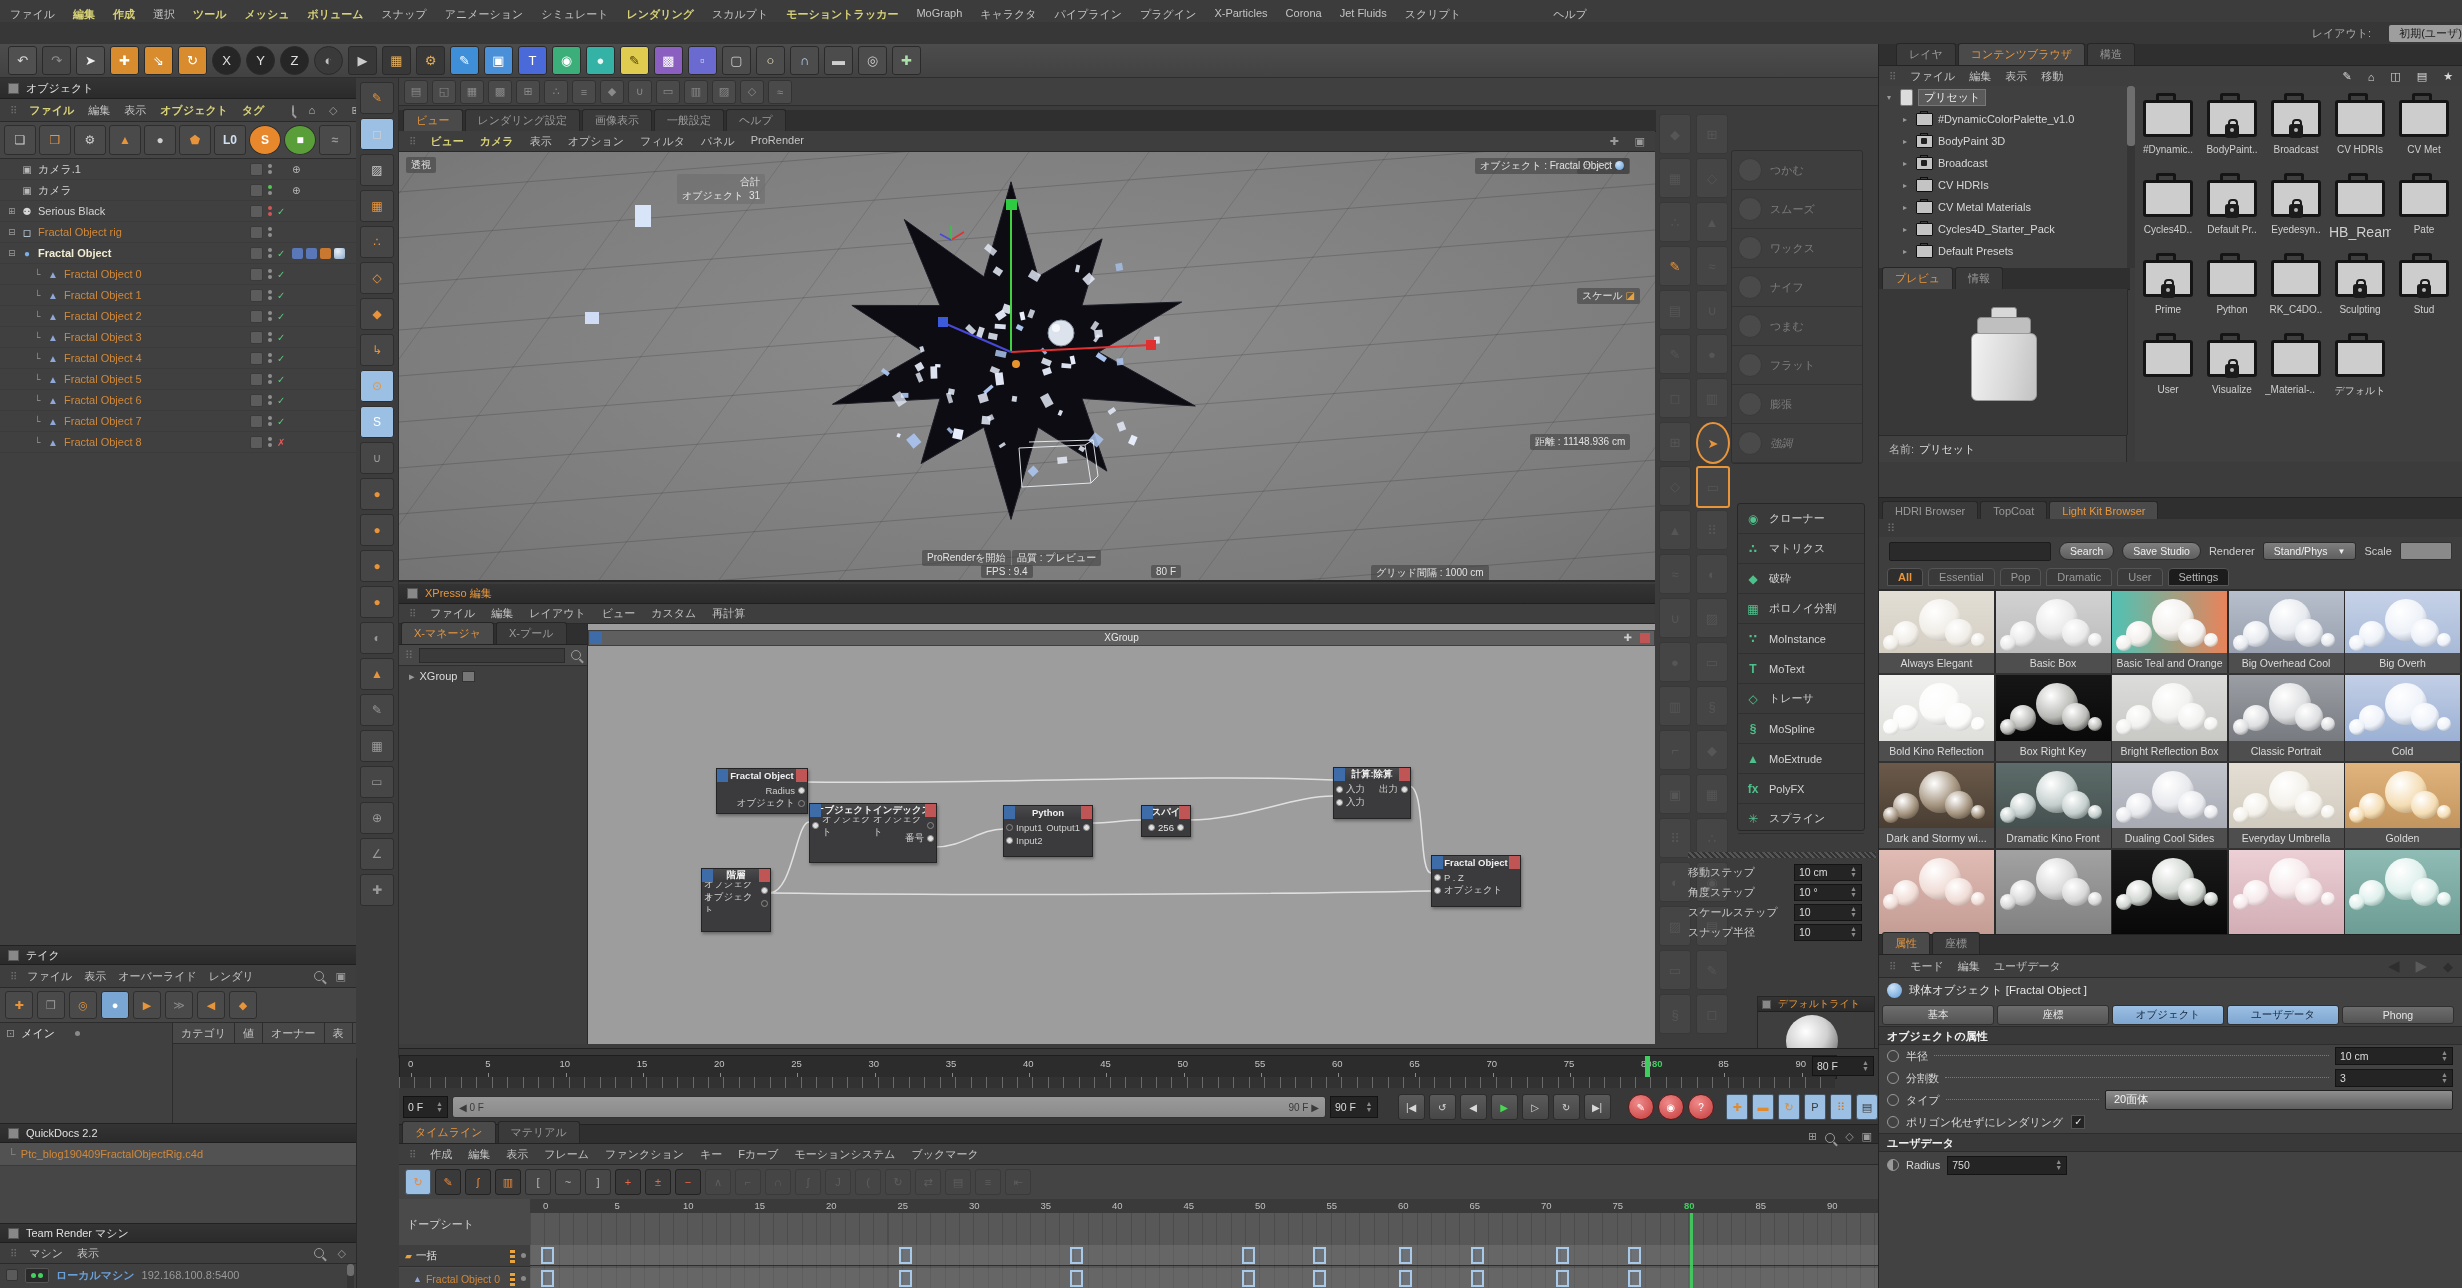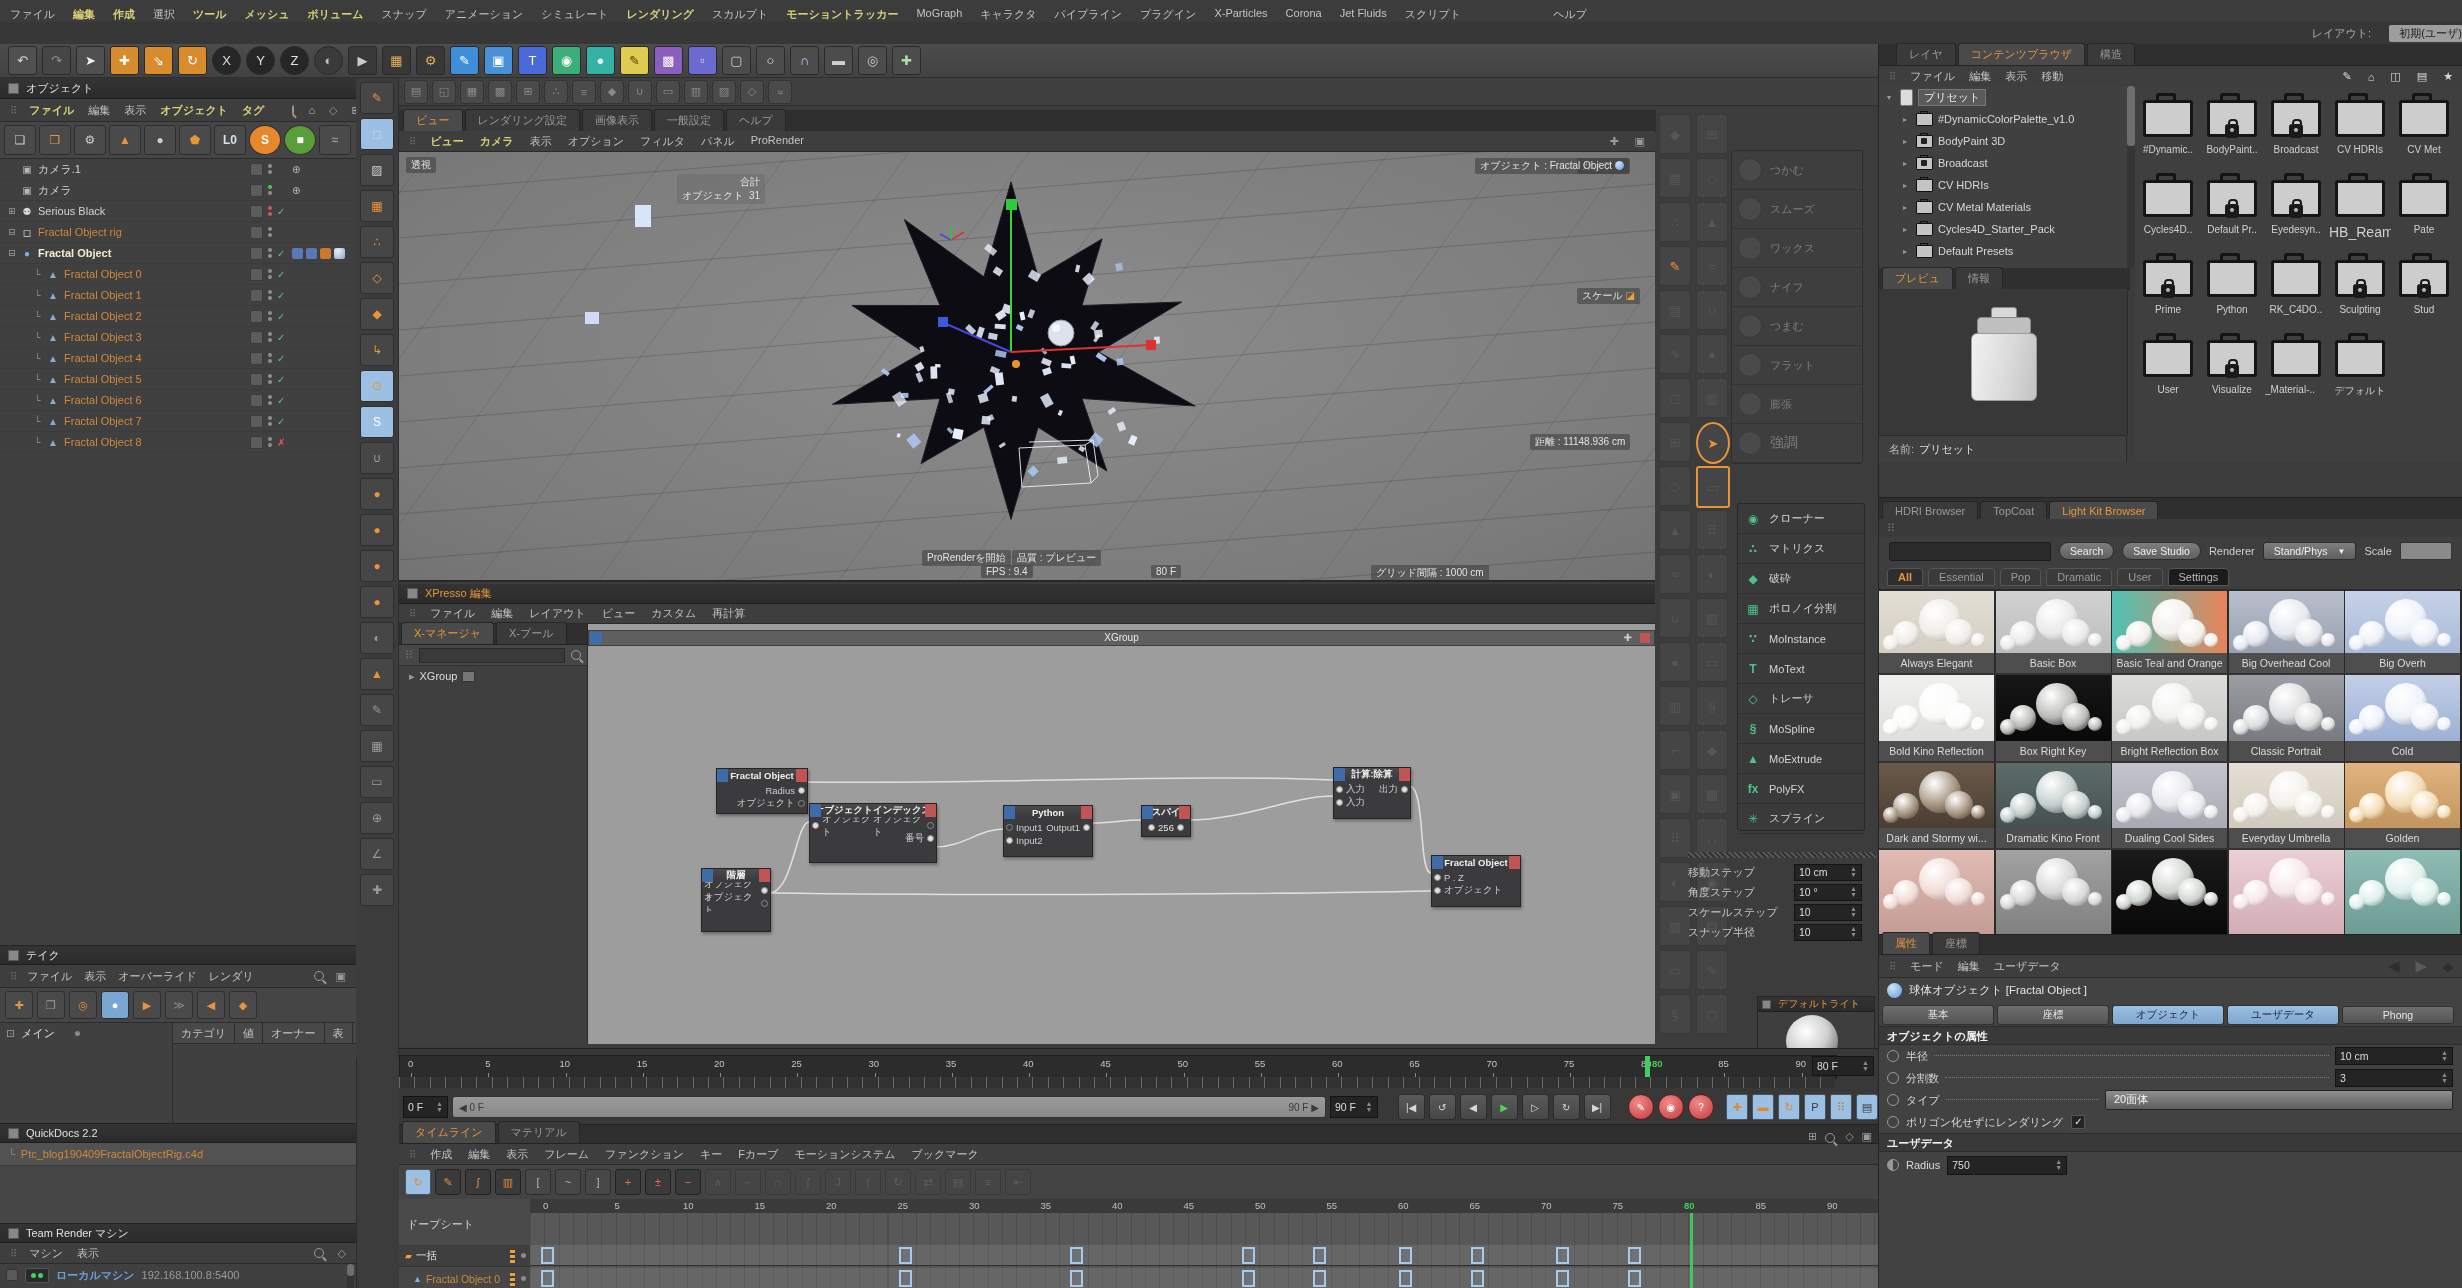--- a/index.html
+++ b/index.html
@@ -888,21 +888,21 @@
       <div class="row" style="height: 38px; border-bottom: 1px solid rgb(51, 51, 51); padding-left: 6px; gap: 8px;">
         <span style="width: 22px; height: 22px; border-radius: 50%; background: rgb(74, 74, 74); border: 1px solid rgb(58, 58, 58);"></span>
         <span style="color: rgb(126, 126, 126); font-size: 11px;">フラット</span>
       </div>
       <div class="row" style="height: 38px; border-bottom: 1px solid rgb(51, 51, 51); padding-left: 6px; gap: 8px;">
         <span style="width: 22px; height: 22px; border-radius: 50%; background: rgb(74, 74, 74); border: 1px solid rgb(58, 58, 58);"></span>
         <span style="color: rgb(126, 126, 126); font-size: 11px;">膨張</span>
       </div>
       <div class="row" style="height: 38px; border-bottom: 1px solid rgb(51, 51, 51); padding-left: 6px; gap: 8px;">
         <span style="width: 22px; height: 22px; border-radius: 50%; background: rgb(74, 74, 74); border: 1px solid rgb(58, 58, 58);"></span>
-        <span style="color: rgb(126, 126, 126); font-size: 14px;">強調</span>
+        <span style="color: rgb(126, 126, 126); font-size: 11px; font-style: italic;">強調</span>
       </div>
     </div>
 
   <div class="abs" id="mographpal" style="left:1737px;top:503px;width:126px;height:326px;background:#3a3a3a;border:1px solid #272727;border-radius:3px;">
       <div class="row" style="height: 29px; border-bottom: 1px solid rgb(48, 48, 48); padding-left: 7px; gap: 8px;">
         <span style="width: 16px; text-align: center; color: rgb(78, 192, 138); font-size: 12px; font-weight: bold;">◉</span>
         <span style="color: rgb(212, 212, 212); font-size: 11px;">クローナー</span>
       </div>
       <div class="row" style="height: 29px; border-bottom: 1px solid rgb(48, 48, 48); padding-left: 7px; gap: 8px;">
         <span style="width: 16px; text-align: center; color: rgb(78, 192, 138); font-size: 12px; font-weight: bold;">∴</span>

